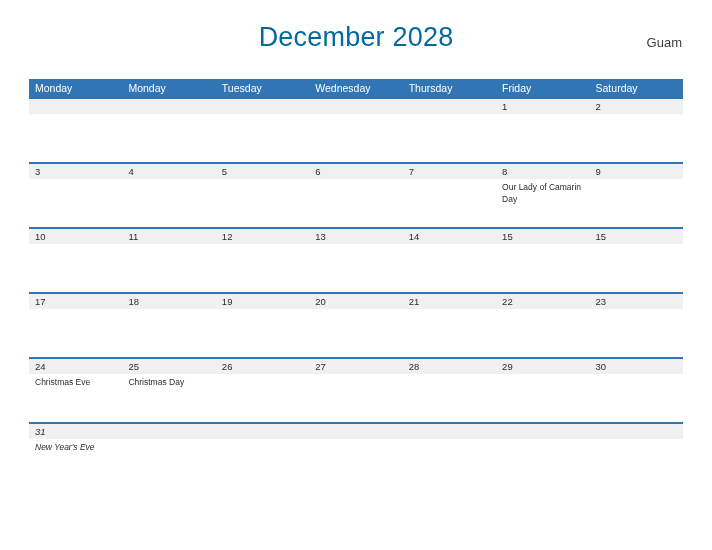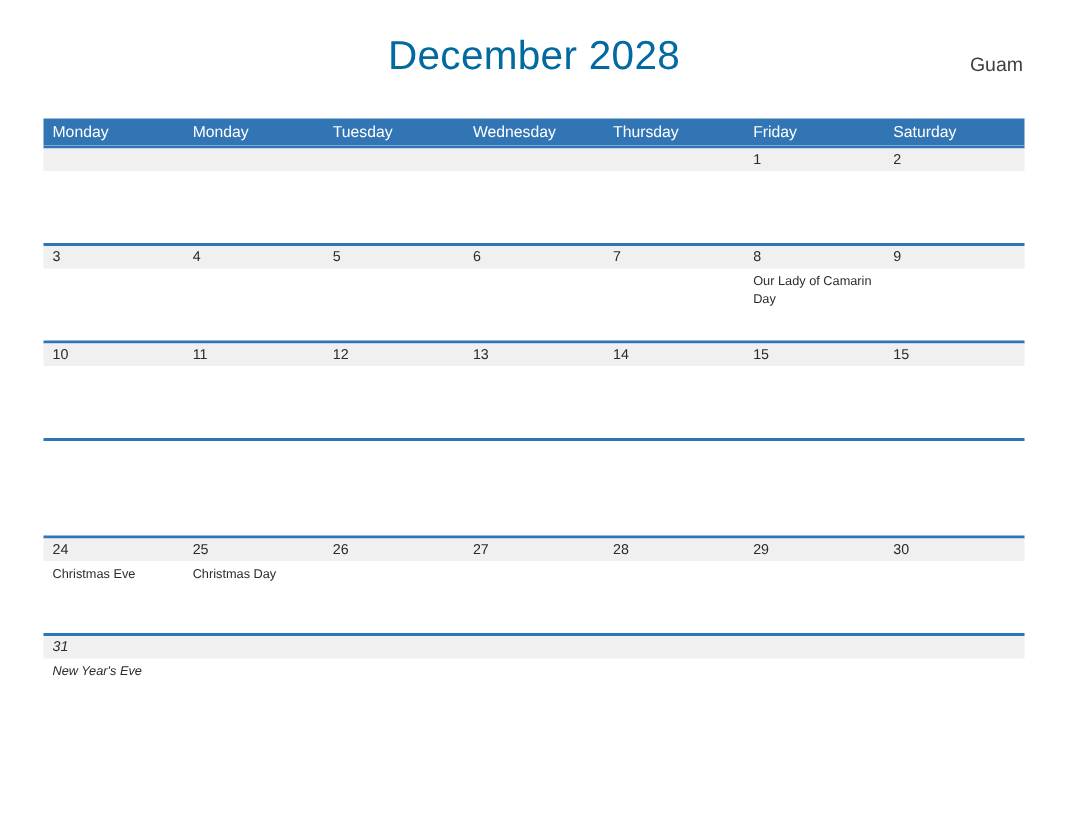--- a/index.html
+++ b/index.html
@@ -237,20 +237,29 @@
         <div class="cell-ev"></div>
         <div class="cell-ev"></div>
         <div class="cell-ev"></div>
         <div class="cell-ev"></div>
         <div class="cell-ev"></div>
         <div class="cell-ev"></div>
       </div>
     </div>
 
     <div class="week">
+      <div class="numbers">
+        <div class="cell-num">17</div>
+        <div class="cell-num">18</div>
+        <div class="cell-num">19</div>
+        <div class="cell-num">20</div>
+        <div class="cell-num">21</div>
+        <div class="cell-num">22</div>
+        <div class="cell-num">23</div>
+      </div>
       <div class="events">
         <div class="cell-ev"></div>
         <div class="cell-ev"></div>
         <div class="cell-ev"></div>
         <div class="cell-ev"></div>
         <div class="cell-ev"></div>
         <div class="cell-ev"></div>
         <div class="cell-ev"></div>
       </div>
     </div>

